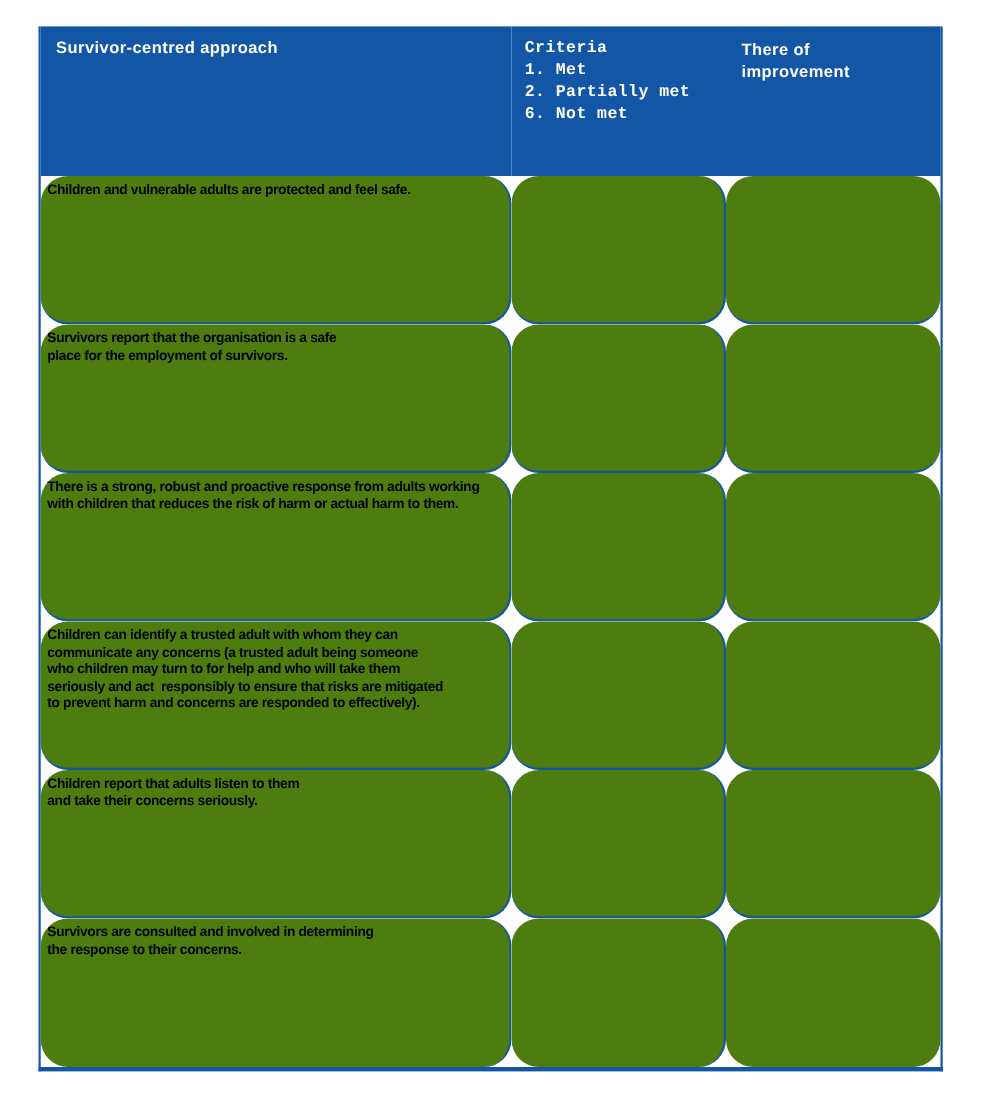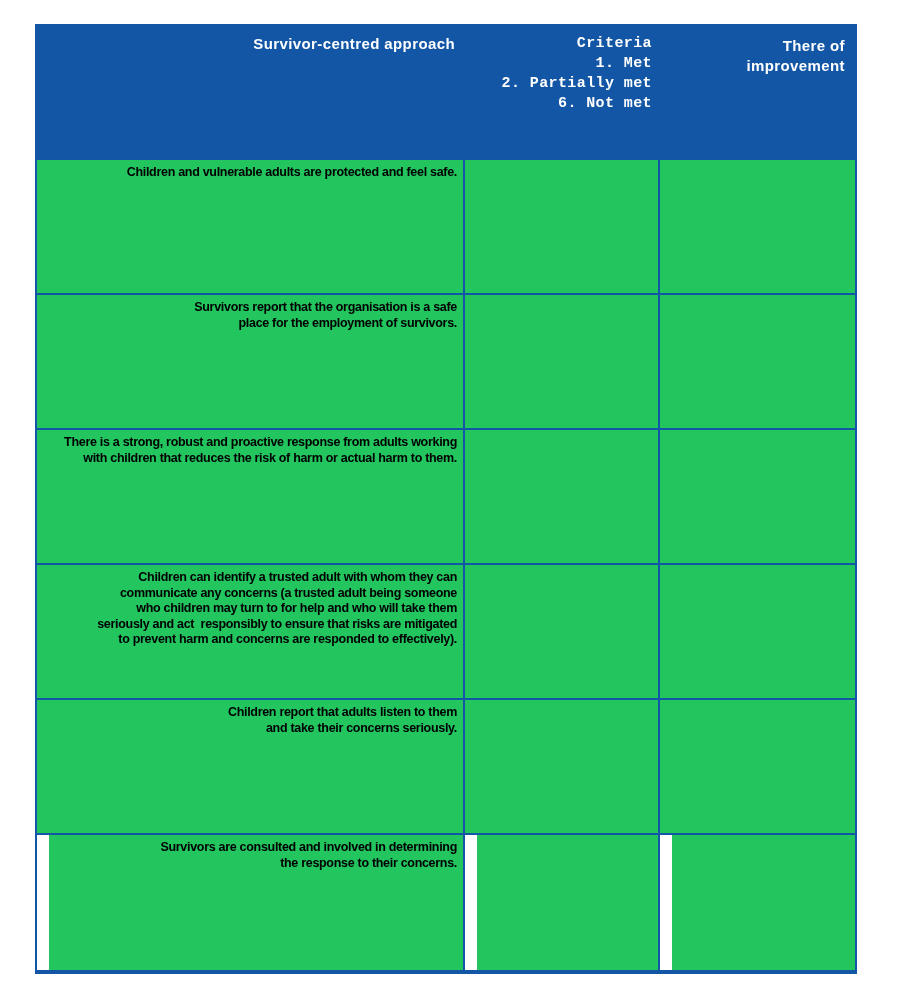--- a/index.html
+++ b/index.html
@@ -1,20 +1,20 @@
 <!DOCTYPE html>
 <html style="--blue: #1256a5; --header-text: #ffffff; --body-text: #000000;"><head>
 <meta charset="utf-8">
 <style>
   :root{
     --blue:#1256a5;
     --header-text:#ffffff;
     --body-text:#000000;
   }
-  *{box-sizing:border-box;margin:0;padding:0;text-align:right;}
+  *{box-sizing:border-box;margin:0;padding:0;}
   html,body{background:#ffffff;}
   body{
     width:900px;height:995px;
     position:relative;
     font-family:"Liberation Sans",sans-serif;
   }
   .assessment-table{
     position:absolute;left:35px;top:24px;width:822px;
     display:grid;
     grid-template-columns:428px 195px 195px;
@@ -29,36 +29,37 @@
     font-weight:700;
     font-size:15px;
     line-height:15px;
     letter-spacing:.4px;
   }
   .h-approach{padding:12px 10px 0 14px;}
   .h-criteria{padding:12px 8px 0 12px;font-family:Liberation Mono, monospace;}
   .h-areas{padding:12px 10px 0 14px;white-space:pre-line;line-height:20px;}
   .h-option{margin-top:5px;}
   .cell{
-    background:#22c55e;
+    background:#4d7c0f;
     border-bottom:2px solid var(--blue);
+    border-radius:25px;
   }
   .c-approach,.c-criteria{border-right:2px solid var(--blue);}
   .hcell{border-right:0;}
   .c-approach{
     padding:5px 6px 0 6px;
     font-weight:700;
     font-size:12.5px;
     line-height:15.5px;
     letter-spacing:-0.3px;
     white-space:pre;
     color:var(--body-text);
   }
   
-  .assessment-table > .cell:nth-last-child(-n+3){border-bottom:0;margin-left:12px;}
+  .assessment-table > .cell:nth-last-child(-n+3){border-bottom:0;}
 </style>
 </head>
 <body>
 
 <div>
   <div class="assessment-table">
 
     <div class="hcell h-approach">Survivor-centred approach</div>
 
     <div class="hcell h-criteria">

